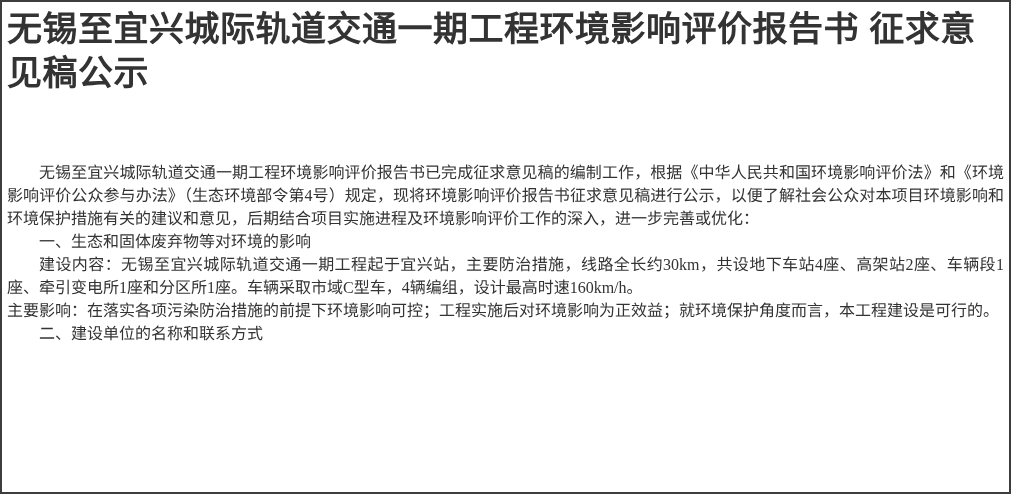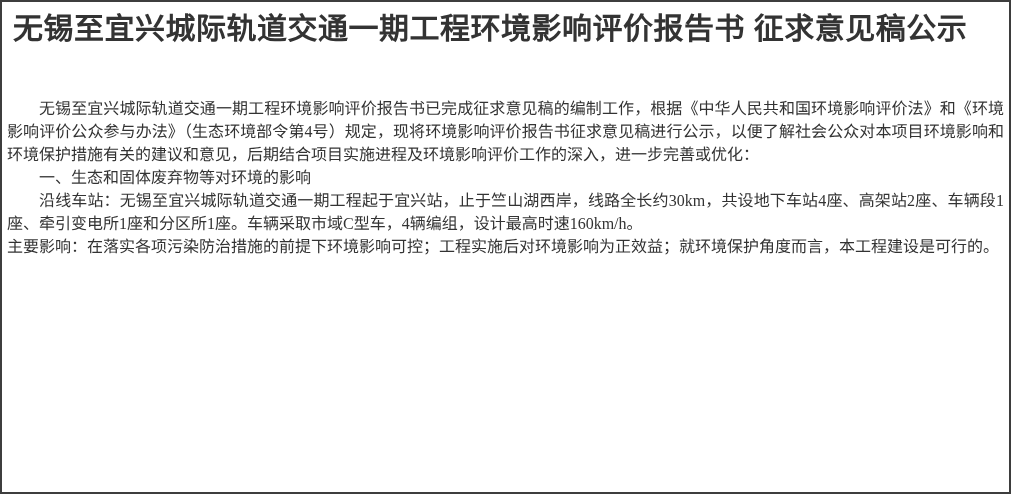--- a/index.html
+++ b/index.html
@@ -11,31 +11,31 @@
     position: relative;
     width: 1011px;
     height: 494px;
     box-sizing: border-box;
     border: 2px solid #3d3d3d;
     background: #ffffff;
     overflow: hidden;
   }
   .page-title {
     margin: 5px 0 0 0;
-    padding: 0 11px;
+    padding: 0 5px;
     font-family: "Liberation Sans", "DejaVu Sans", sans-serif;
-    font-size: 30px;
+    font-size: 35px;
     line-height: 44px;
     font-weight: bold;
     letter-spacing: 0.5px;
     color: #333333;
     word-break: break-all;
   }
   .content {
-    margin-top: 46px;
+    margin-top: 66px;
     padding: 0 5px;
     font-family: "Liberation Serif", "DejaVu Serif", serif;
     font-size: 16px;
     line-height: 23px;
     color: #333333;
     text-align: justify;
     word-break: break-all;
   }
   .content p {
     margin: 0;
@@ -48,16 +48,17 @@
 </style>
 </head>
 <body>
 
 <div class="page">
   <h1 class="page-title">无锡至宜兴城际轨道交通一期工程环境影响评价报告书 征求意见稿公示</h1>
 
   <div class="content">
     <p>无锡至宜兴城际轨道交通一期工程环境影响评价报告书已完成征求意见稿的编制工作，根据《中华人民共和国环境影响评价法》和《环境影响评价公众参与办法》（生态环境部令第4号）规定，现将环境影响评价报告书征求意见稿进行公示，以便了解社会公众对本项目环境影响和环境保护措施有关的建议和意见，后期结合项目实施进程及环境影响评价工作的深入，进一步完善或优化：</p>
     <p>一、生态和固体废弃物等对环境的影响</p>
-    <p>沿线车站：无锡至宜兴城际轨道交通一期工程起于宜兴站，止于竺山湖西岸，线路全长约30km，共设地下车站4座、高架站2座、车辆段1座、牵引变电所1座和分区所1座。车辆采取市域C型车，4辆编组，设计最高时速160km/h。</p>
+    <p>建设内容：无锡至宜兴城际轨道交通一期工程起于宜兴站，主要防治措施，线路全长约30km，共设地下车站4座、高架站2座、车辆段1座、牵引变电所1座和分区所1座。车辆采取市域C型车，4辆编组，设计最高时速160km/h。</p>
     <p class="no-indent">主要影响：在落实各项污染防治措施的前提下环境影响可控；工程实施后对环境影响为正效益；就环境保护角度而言，本工程建设是可行的。</p>
+    <p>二、建设单位的名称和联系方式</p>
   </div>
 </div>
 
 </body></html>

